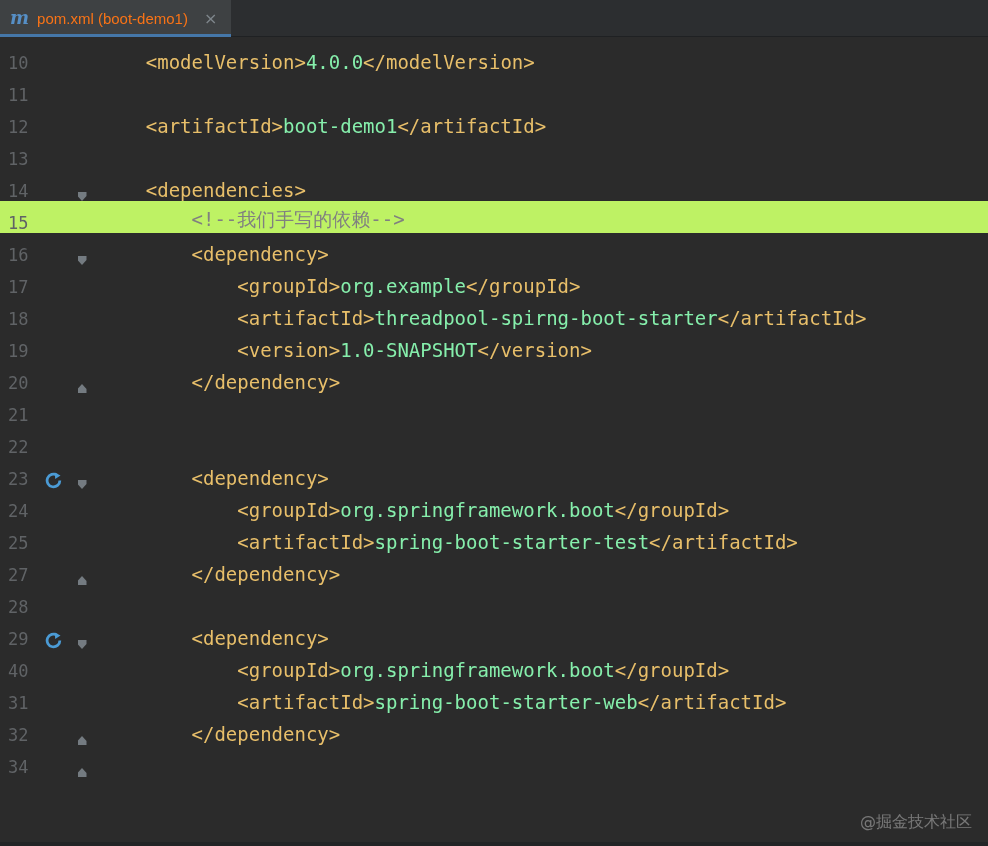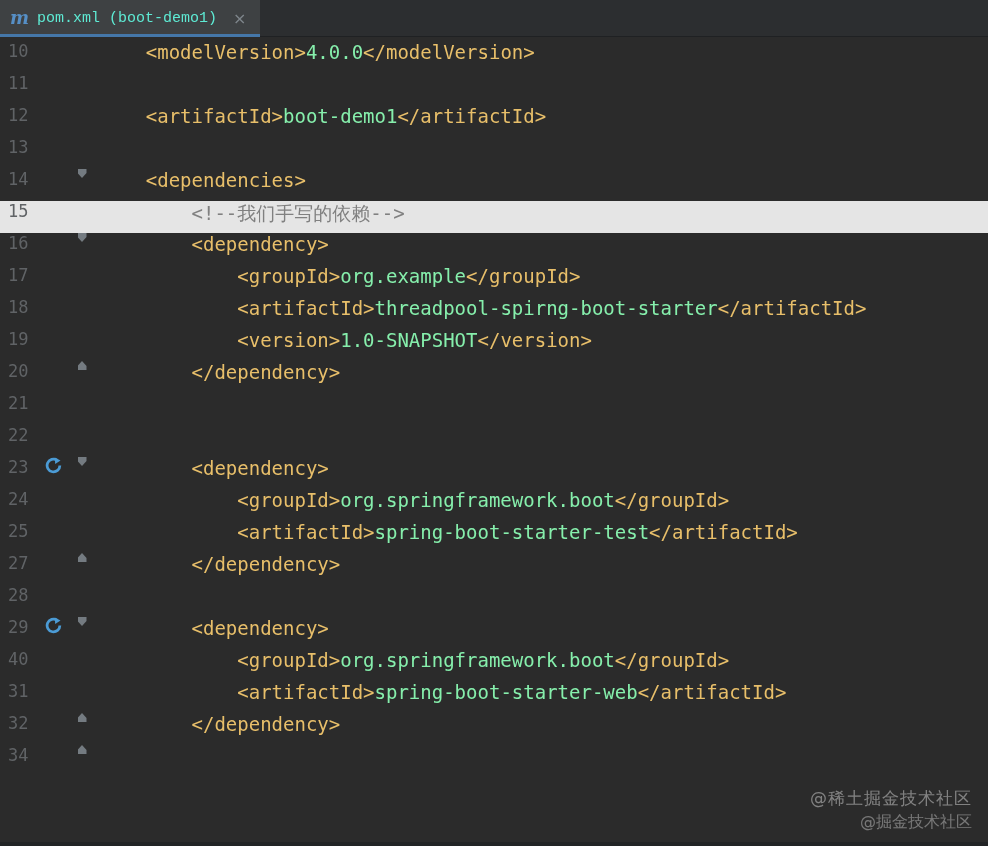--- a/index.html
+++ b/index.html
@@ -4,27 +4,27 @@
 <style>
   html,body{margin:0;padding:0;width:988px;height:846px;background:#2b2b2b;overflow:hidden;}
   body{font-family:"DejaVu Sans Mono","Liberation Mono",monospace;}
 
   
   .tabbar{height:36px;background:#2c2e30;border-bottom:1px solid #1f2123;display:flex;align-items:stretch;}
   .tab{display:flex;align-items:center;gap:8px;padding:0 14px 0 10px;background:#3e4143;position:relative;cursor:default;}
   .tab::after{content:"";position:absolute;left:0;right:0;bottom:-1px;height:3px;background:#4577a9;}
   .maven-m{color:#568fc6;font-style:italic;font-weight:bold;font-size:18px;line-height:1;
            font-family:"DejaVu Serif","Liberation Serif",serif;}
-  .tab-title{color:#5eead4;font-size:15px;font-family:Liberation Mono, monospace;}
+  .tab-title{color:#f97316;font-size:15px;font-family:Liberation Sans, sans-serif;}
   .tab-close{color:#7e858b;font-size:16px;margin-left:8px;font-family:"DejaVu Sans","Liberation Sans",sans-serif;}
 
   
   .editor{position:relative;padding-top:4px;height:806px;}
-  .row{height:32px;display:flex;align-items:flex-start;white-space:pre;font-size:19px;}
-  .row.active{background:#e5e5e5;}
+  .row{height:32px;display:flex;align-items:flex-end;white-space:pre;font-size:19px;}
+  .row.active{background:#bef264;}
   .ln{width:30px;padding-left:8px;color:#606366;font-size:17px;flex:none;}
   .maven-slot{width:30px;flex:none;display:flex;justify-content:center;align-items:center;}
   .fold-slot{width:28px;flex:none;display:flex;justify-content:center;align-items:center;}
   .code{padding-left:4px;}
 
   .tk-tag{color:#e8bf6a;}
   .tk-txt{color:#86efac;}
   .tk-com{color:#808080;}
 
   .fold-down{width:9px;height:9px;background:#747b81;
@@ -78,18 +78,17 @@
             <path d="M14 8 A 6 6 0 1 1 11.3 3" fill="none" stroke="#4b9bd5" stroke-width="2.6"></path>
             <path d="M9.2 0.4 L14.6 3.4 L9.6 6.6 Z" fill="#4b9bd5"></path>
           </svg></span><span class="fold-slot"><span class="fold-down"></span></span><span class="code"><span class="tk-tag">        &lt;dependency&gt;</span></span></div>
       <div class="row"><span class="ln">40</span><span class="maven-slot"></span><span class="fold-slot"></span><span class="code"><span class="tk-tag">            &lt;groupId&gt;</span><span class="tk-txt">org.springframework.boot</span><span class="tk-tag">&lt;/groupId&gt;</span></span></div>
       <div class="row"><span class="ln">31</span><span class="maven-slot"></span><span class="fold-slot"></span><span class="code"><span class="tk-tag">            &lt;artifactId&gt;</span><span class="tk-txt">spring-boot-starter-web</span><span class="tk-tag">&lt;/artifactId&gt;</span></span></div>
       <div class="row"><span class="ln">32</span><span class="maven-slot"></span><span class="fold-slot"><span class="fold-up"></span></span><span class="code"><span class="tk-tag">        &lt;/dependency&gt;</span></span></div>
       <div class="row"><span class="ln">34</span><span class="maven-slot"></span><span class="fold-slot"><span class="fold-up"></span></span></div>
     </div>
 
   <div class="watermark">
-    <div class="wm1">@稀土掘金技术社区</div>
     <div class="wm2">@掘金技术社区</div>
   </div>
 
   <div class="hscroll"></div>
 </div>
 
 </body></html>

